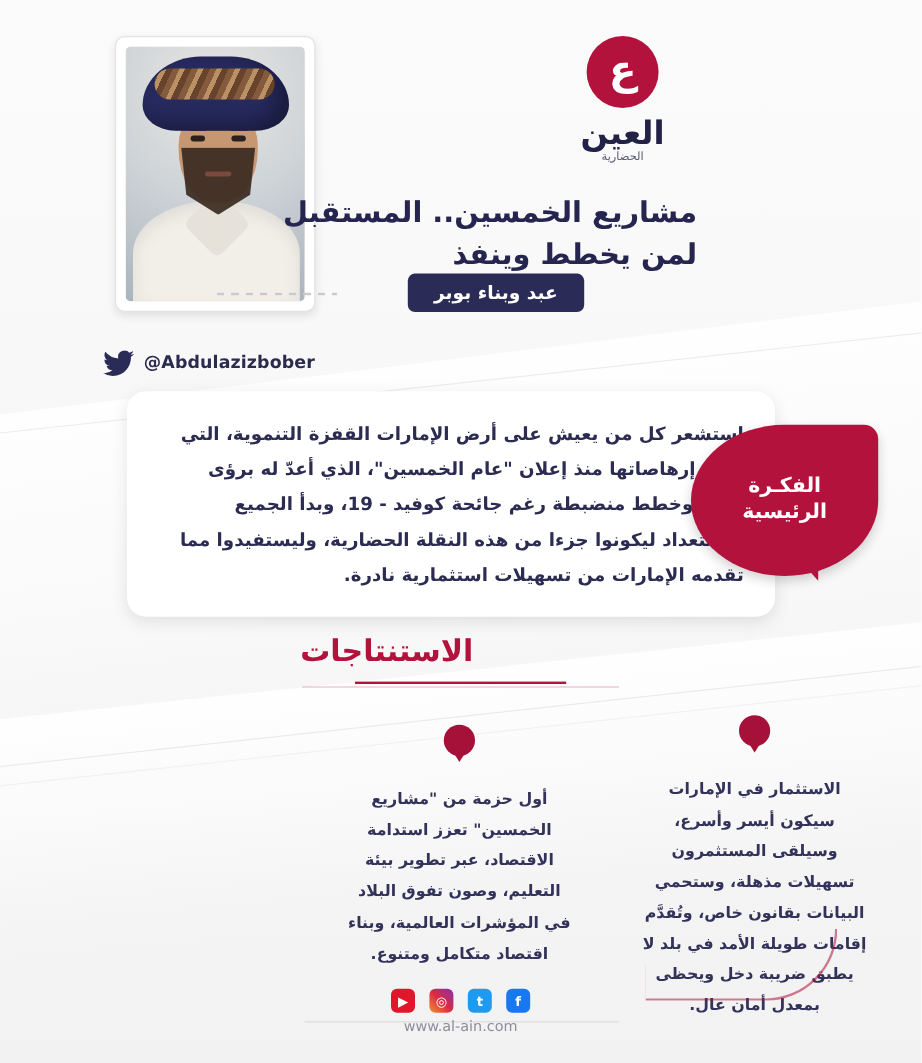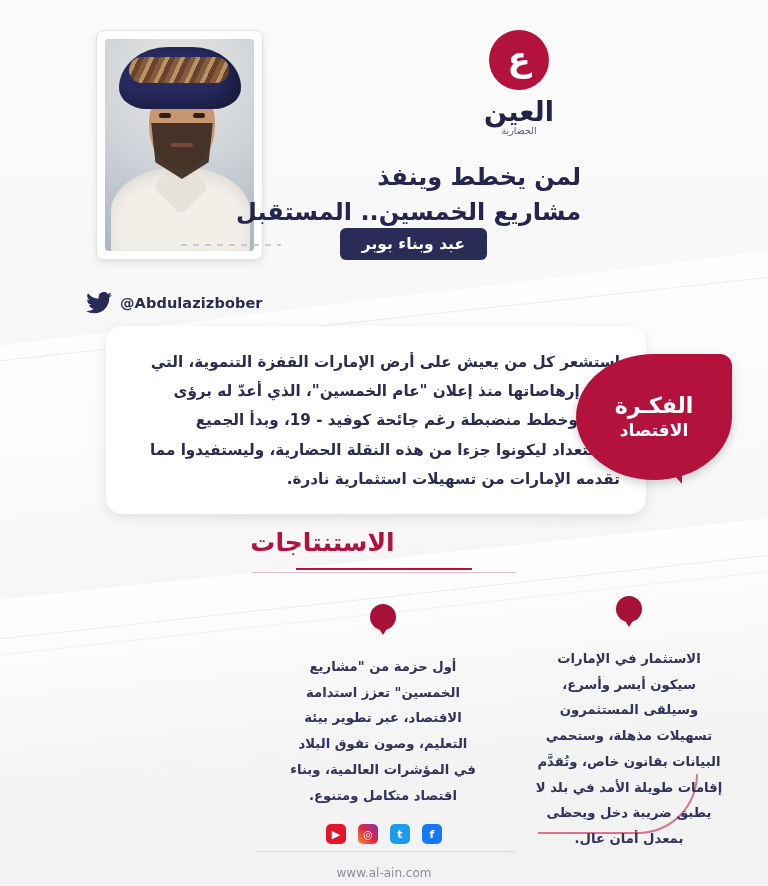--- a/index.html
+++ b/index.html
@@ -194,21 +194,21 @@
     right: 36px; top: 38px;
     width: 156px; height: 126px;
     background: #b3123c;
     border-radius: 50% 12px 50% 50% / 50% 12px 50% 50%;
     color: #fff;
     display: flex; flex-direction: column;
     align-items: center; justify-content: center;
     text-align: center;
     box-shadow: 0 4px 10px rgba(0,0,0,0.18);
   }
-  .idea-badge .l1 { font-size: 22px; font-weight: 700; line-height: 1.15; }
+  .idea-badge .l1 { font-size: 17px; font-weight: 700; line-height: 1.15; }
   .idea-badge .l2 { font-size: 17px; font-weight: 700; line-height: 1.3; }
   .idea-pointer {
     position: absolute;
     right: 86px; top: 150px;
     width: 0; height: 0;
     border-top: 18px solid #b3123c;
     border-left: 16px solid transparent;
   }
 
   
@@ -287,21 +287,21 @@
   .s-instagram { background: linear-gradient(45deg,#f09433,#dc2743,#8134af); }
   .s-twitter { background: #1d9bf0; }
   .s-facebook { background: #1877f2; }
   .footer-rule {
     position: absolute;
     left: 254px; bottom: 34px; width: 262px; height: 1px;
     background: #dcdcdc;
   }
   .footer-url {
     position: absolute;
-    left: 0; bottom: 6px; width: 768px;
+    left: 0; bottom: 24px; width: 768px;
     text-align: center;
     color: #8d8d9c; font-size: 12px;
     direction: ltr;
   }
 </style>
 </head>
 <body>
 
 <div class="page">
 
@@ -336,34 +336,34 @@
 
   <div class="logo">
     <div class="logo-mark">
       <span>ع</span>
     </div>
     <div class="logo-word">العين</div>
     <div class="logo-sub">الحضارية</div>
   </div>
 
   <div class="headline">
+    <div>مشاريع الخمسين.. المستقبل</div>
     <div>لمن يخطط وينفذ</div>
-    <div>مشاريع الخمسين.. المستقبل</div>
   </div>
 
   <div class="badge-dashes"></div>
   <div class="name-badge">عبد وبناء بوبر</div>
 
   <div class="idea-wrap">
     <div class="idea-card">
       <div class="idea-text">استشعر كل من يعيش على أرض الإمارات القفزة التنموية، التي بدأت إرهاصاتها منذ إعلان "عام الخمسين"، الذي أعدّ له برؤى ثاقبة وخطط منضبطة رغم جائحة كوفيد - 19، وبدأ الجميع الاستعداد ليكونوا جزءا من هذه النقلة الحضارية، وليستفيدوا مما تقدمه الإمارات من تسهيلات استثمارية نادرة.</div>
     </div>
     <div class="idea-badge">
       <div class="l1">الفكـرة</div>
-      <div class="l2">الاقتصاد</div>
+      <div class="l2">الرئيسية</div>
     </div>
     <div class="idea-pointer"></div>
   </div>
 
   <div class="concl-title">الاستنتاجات</div>
   <div class="concl-underline"></div>
   <div class="concl-underline2"></div>
 
   <div class="pins">
     <div class="col c1">

